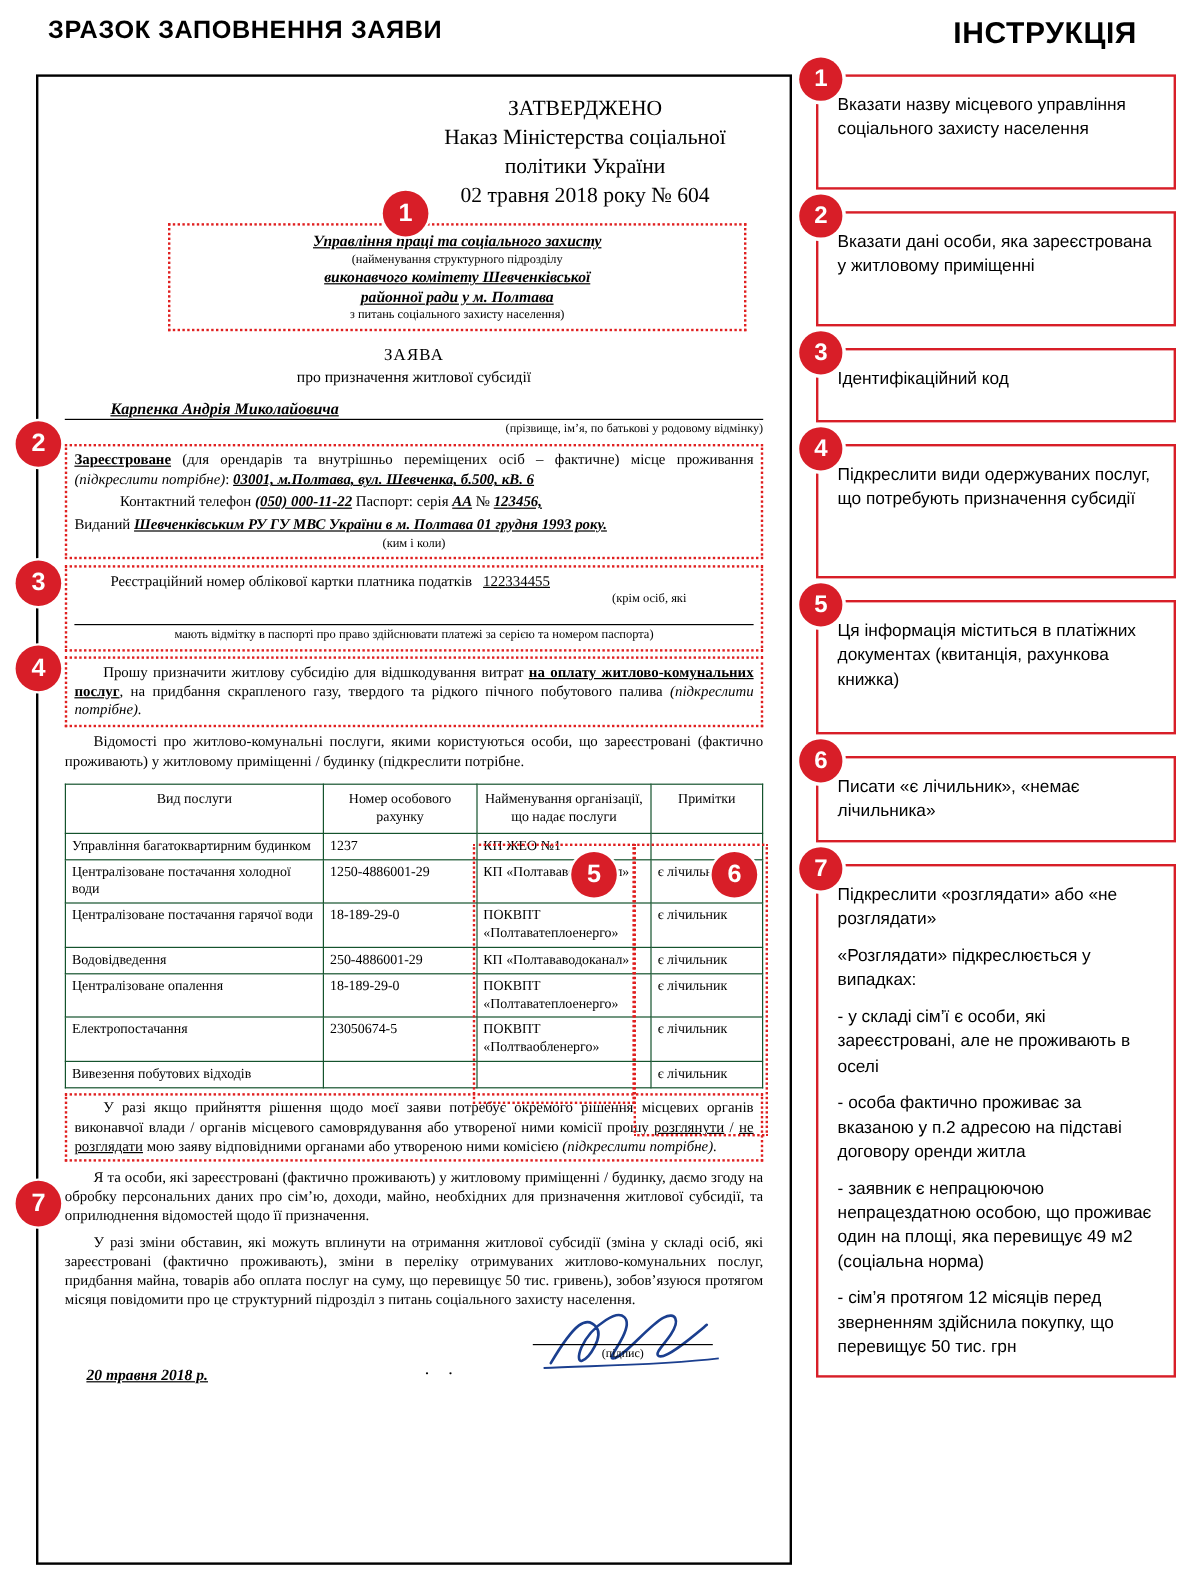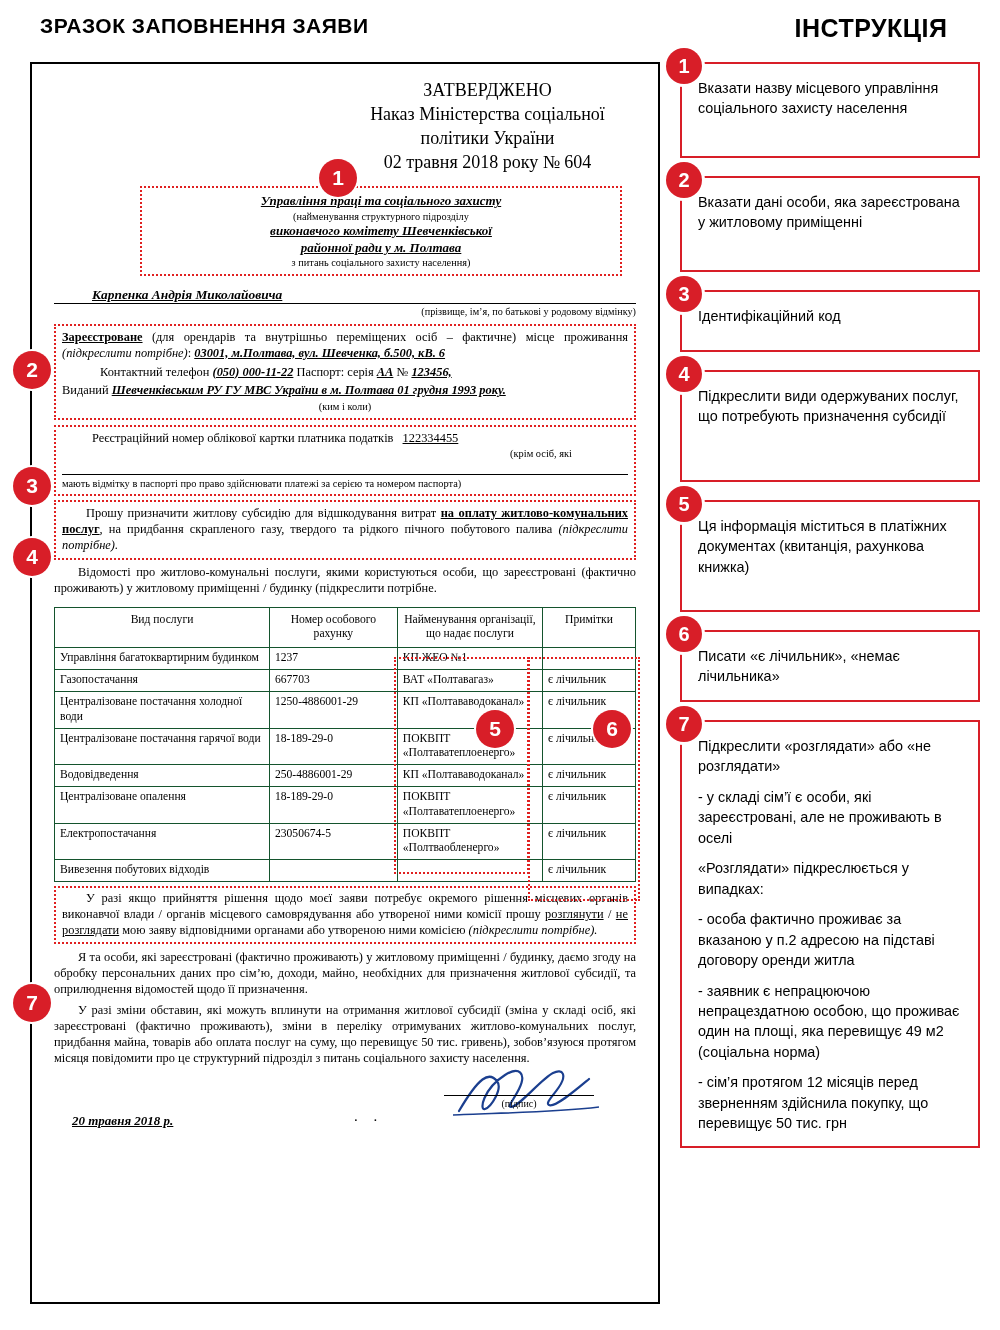--- a/index.html
+++ b/index.html
@@ -119,20 +119,24 @@
   </div>
 
   <div class="block1">
     <div class="l1">Управління праці та соціального захисту</div>
     <div class="l2">(найменування структурного підрозділу</div>
     <div class="l3">виконавчого комітету Шевченківської</div>
     <div class="l4">районної ради у м. Полтава</div>
     <div class="l5">з питань соціального захисту населення)</div>
   </div>
 
+  <div class="zayava">
+    <div class="t1" style="font-size:14px;">ЗАЯВА</div>
+    <div>про призначення житлової субсидії</div>
+  </div>
 
   <div class="nameline">Карпенка Андрія Миколайовича</div>
   <div class="namehint">(прізвище, ім’я, по батькові у родовому відмінку)</div>
 
   <div class="block2">
     <div class="just">
       <span class="b u">Зареєстроване</span><span> (для орендарів та внутрішньо переміщених осіб – фактичне) місце проживання </span><span class="i">(підкреслити потрібне)</span>:
       <span class="b i u">03001, м.Полтава, вул. Шевченка, б.500, кВ. 6</span>
     </div>
     <div style="margin-top:3px;padding-left:38px;">
@@ -144,21 +148,21 @@
     <div class="small" style="text-align:center;margin-top:1px;">(ким і коли)</div>
   </div>
 
   <div class="block3">
     <div style="padding-left:30px;">
       <span>Реєстраційний номер облікової картки платника податків</span>
       <span class="u" style="padding:0 6px;">122334455</span>
     </div>
     <div class="small" style="text-align:right;padding-right:56px;">(крім осіб, які</div>
     <div class="dashline"></div>
-    <div class="small" style="text-align:left;margin-top:2px;">мають відмітку в паспорті про право здійснювати платежі за серією та номером паспорта)</div>
+    <div class="small" style="text-align:center;margin-top:2px;">мають відмітку в паспорті про право здійснювати платежі за серією та номером паспорта)</div>
   </div>
 
   <div class="block4">
     <div class="just indent">
       <span>Прошу призначити житлову субсидію для відшкодування витрат </span><span class="b u">на оплату житлово-комунальних послуг</span><span>, на придбання скрапленого газу, твердого та рідкого пічного побутового палива </span><span class="i">(підкреслити потрібне).</span>
     </div>
   </div>
 
   <div class="just indent" style="margin-top:5px;">Відомості про житлово-комунальні послуги, якими користуються особи, що зареєстровані (фактично проживають) у житловому приміщенні / будинку (підкреслити потрібне.</div>
 
@@ -171,26 +175,20 @@
           <th class="col3">Найменування організації, що надає послуги</th>
           <th class="col4">Примітки</th>
         </tr>
       </thead>
       <tbody>
         <tr>
           <td>Управління багатоквартирним будинком</td>
           <td>1237</td>
           <td>КП ЖЕО №1</td>
           <td></td>
-        </tr>
-        <tr>
-          <td>Газопостачання</td>
-          <td>667703</td>
-          <td>ВАТ «Полтавагаз»</td>
-          <td>є лічильник</td>
         </tr>
         <tr>
           <td>Централізоване постачання холодної води</td>
           <td>1250-4886001-29</td>
           <td>КП «Полтававодоканал»</td>
           <td>є лічильник</td>
         </tr>
         <tr>
           <td>Централізоване постачання гарячої води</td>
           <td>18-189-29-0</td>
@@ -287,20 +285,20 @@
   </div>
 
   <div class="ibox" style="min-height:72px;margin-top:18px;">
     <div class="inum">6</div>
     <p>Писати «є лічильник», «немає лічильника»</p>
   </div>
 
   <div class="ibox" style="min-height:420px;margin-top:18px;">
     <div class="inum">7</div>
     <p>Підкреслити «розглядати» або «не розглядати»</p>
+    <p>«Розглядати» підкреслюється у випадках:</p>
     <p>- у складі сім’ї є особи, які зареєстровані, але не проживають в оселі</p>
-    <p>«Розглядати» підкреслюється у випадках:</p>
     <p>- особа фактично проживає за вказаною у п.2 адресою на підставі договору оренди житла</p>
     <p>- заявник є непрацюючою непрацездатною особою, що проживає один на площі, яка перевищує 49 м2 (соціальна норма)</p>
     <p>- сім’я протягом 12 місяців перед зверненням здійснила покупку, що перевищує 50 тис. грн</p>
   </div>
 
 </div>
 
 </body></html>

